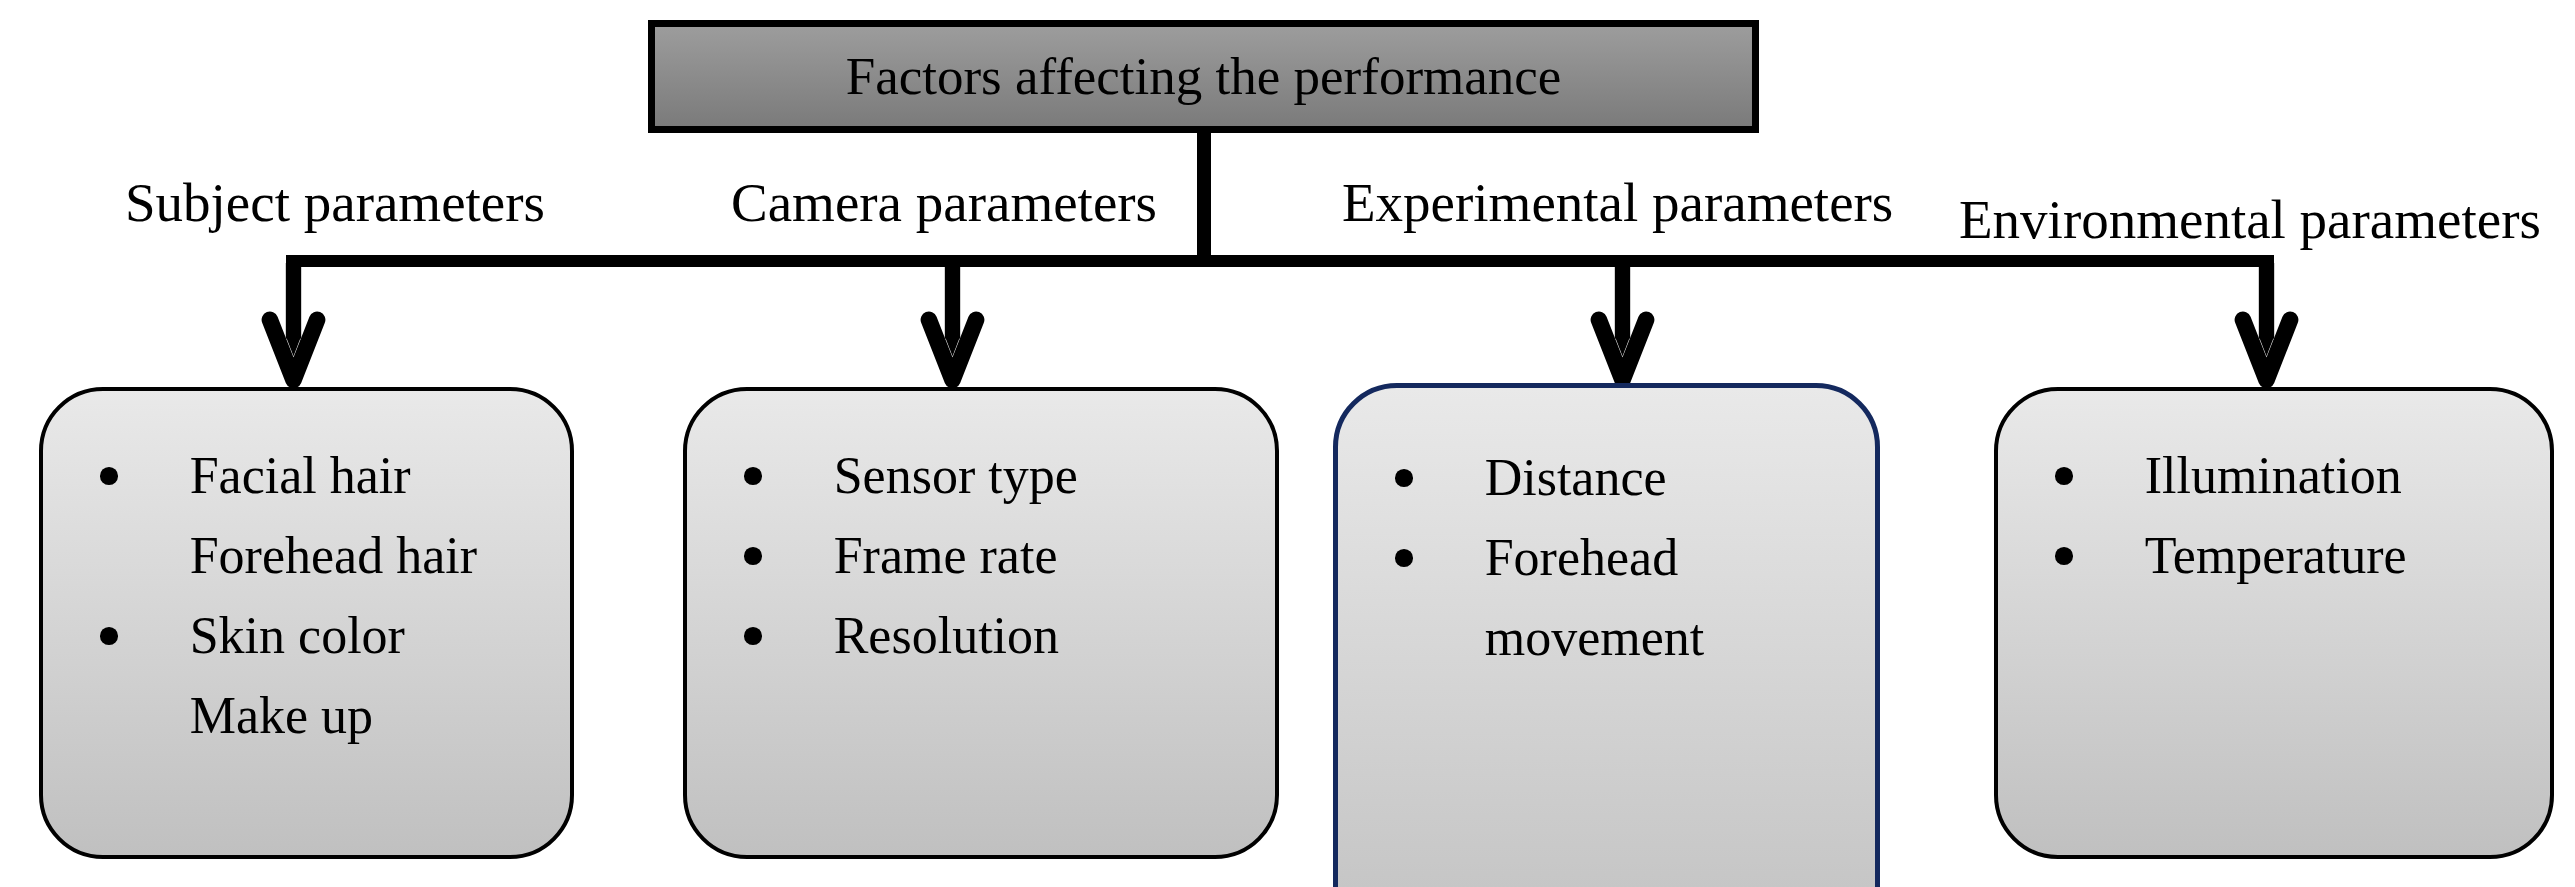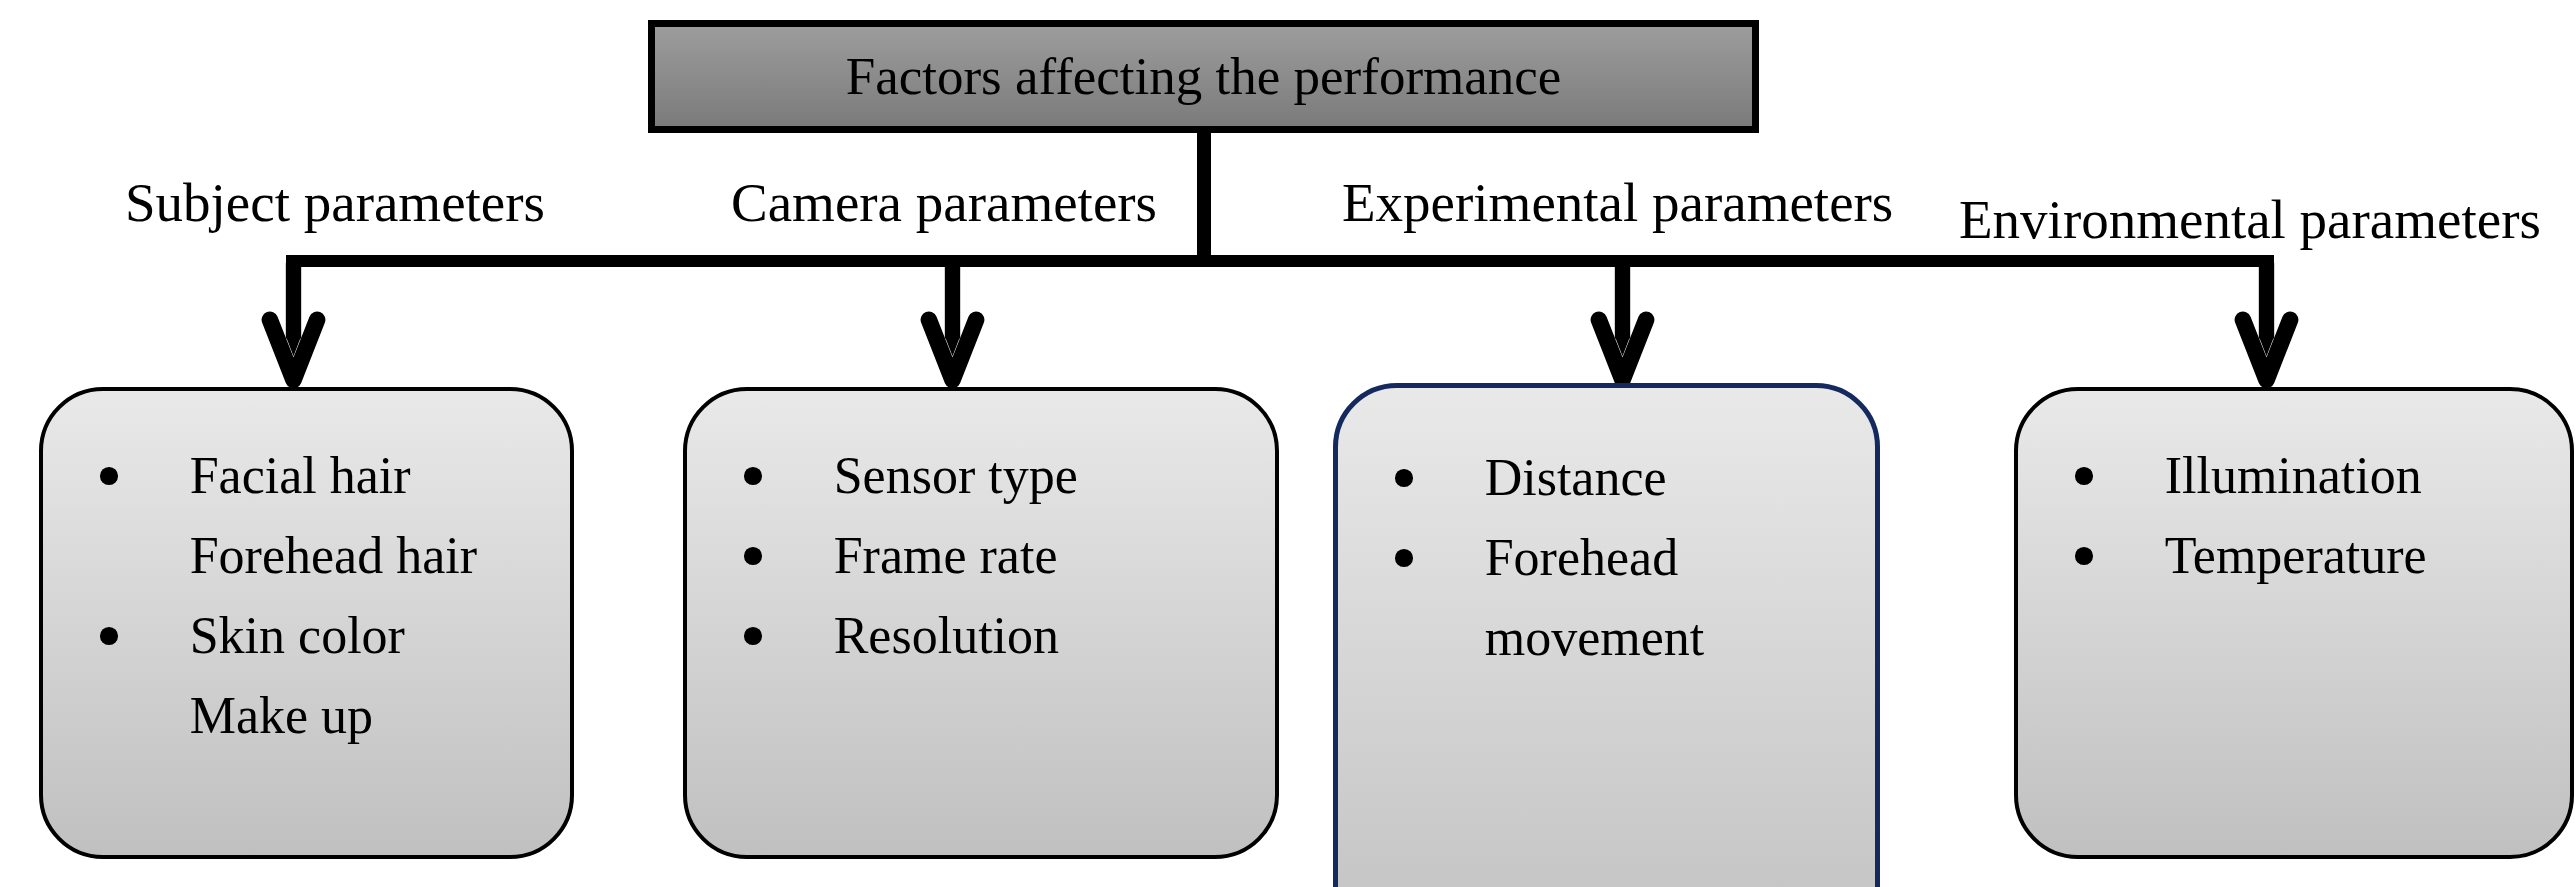--- a/index.html
+++ b/index.html
@@ -139,21 +139,21 @@
         <div class="dot"></div>
         <span class="txt">Forehead</span>
       </div>
       <div class="row no-bullet">
         <div class="dot"></div>
         <span class="txt">movement</span>
       </div>
     </div>
   </div>
 
-  <div class="fbox" style="left:1994px;top:387px;width:560px;height:472px;margin-left:20px;">
+  <div class="fbox" style="left:1994px;top:387px;width:560px;height:472px;">
     <div class="items">
       <div class="row">
         <div class="dot"></div>
         <span class="txt">Illumination</span>
       </div>
       <div class="row">
         <div class="dot"></div>
         <span class="txt">Temperature</span>
       </div>
     </div>

